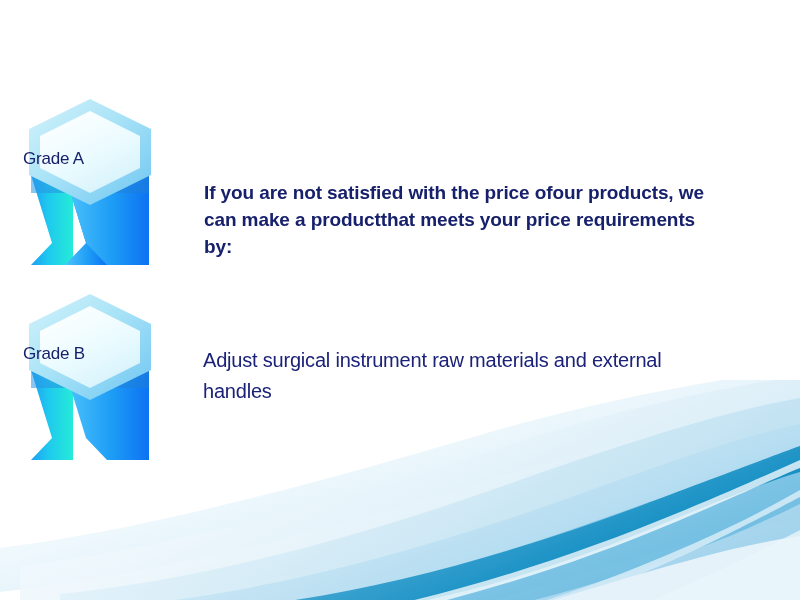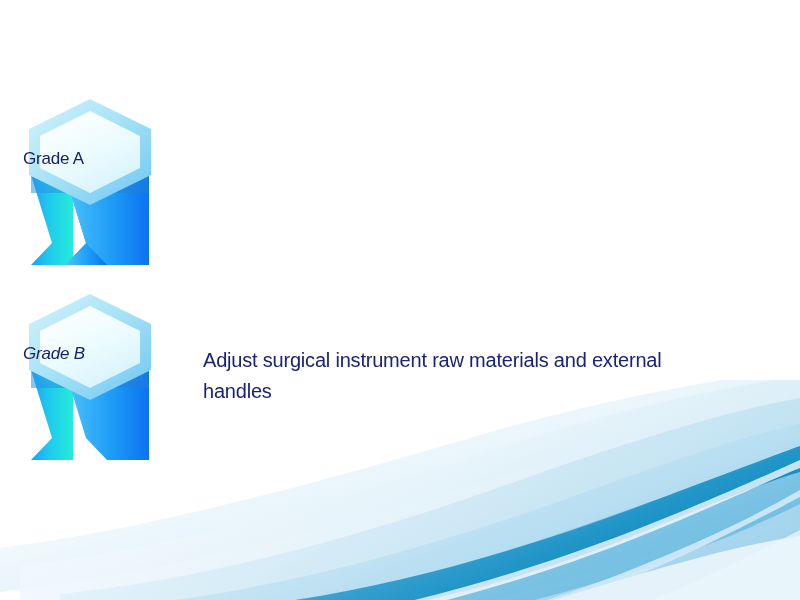--- a/index.html
+++ b/index.html
@@ -87,21 +87,21 @@
     letter-spacing: -0.2px;
   }
 
   
   .badge {
     position: absolute;
     width: 134px;
     height: 172px;
   }
   #badge-grade-a { left: 23px; top: 97px; }
-  #badge-grade-b { left: 23px; top: 292px; font-style: italic; }
+  #badge-grade-b { left: 23px; top: 292px; }
 
   .badge svg { display: block; width: 134px; height: 172px; }
 
   .badge-label {
     position: absolute;
     left: 0;
     top: 52px;
     width: 134px;
     font-family: "Liberation Sans", sans-serif;
     font-size: 17px;
@@ -166,20 +166,21 @@
 
       <path d="M 250,250 C 390,234 540,190 680,132 C 748,104 786,86 800,80 L 800,88 C 782,95 744,113 678,141 C 540,199 392,242 252,256 Z" fill="#ffffff" opacity="0.75"></path>
       <path d="M 420,252 C 530,232 640,190 740,142 C 780,122 796,112 800,110 L 800,117 C 792,121 776,130 740,148 C 642,198 534,240 424,258 Z" fill="#ffffff" opacity="0.6"></path>
 
       <path d="M 300,260 C 450,248 600,208 730,156 C 776,136 796,126 800,124 L 800,220 L 300,220 Z" fill="#cfe8f5" opacity="0.55"></path>
       <path d="M 430,300 C 560,262 690,208 800,150 L 800,220 L 430,220 Z" fill="#e8f5fb" opacity="0.8"></path>
     </svg>
   </div>
 
 
+  <div id="intro-paragraph">If you are not satisfied with the price ofour products, we can make a productthat meets your price requirements by:</div>
 
   <div id="headline-statement">Adjust surgical instrument raw materials and external handles</div>
 
   <div class="badge" id="badge-grade-a">
     <svg viewBox="0 0 134 172">
       <defs>
         <linearGradient id="hexOuterA" x1="0" y1="0" x2="1" y2="1">
           <stop offset="0%" stop-color="#d4f3fb"></stop>
           <stop offset="45%" stop-color="#a9e3f7"></stop>
           <stop offset="100%" stop-color="#6ec6f2"></stop>

